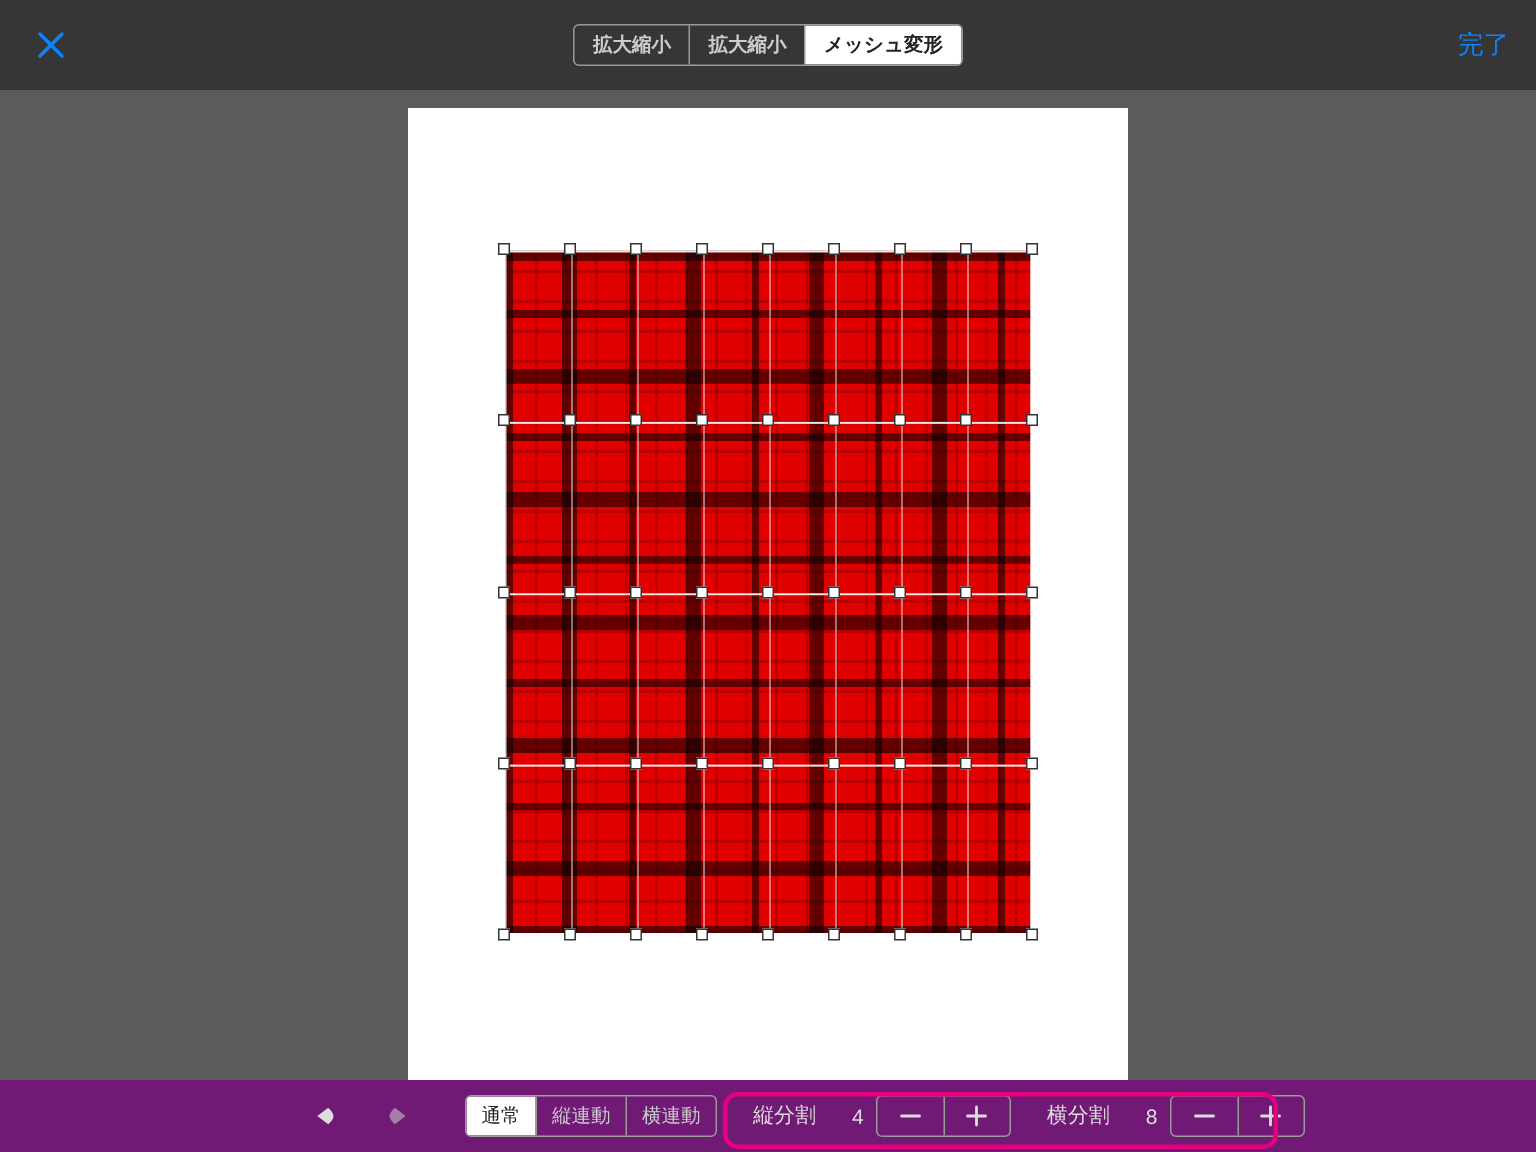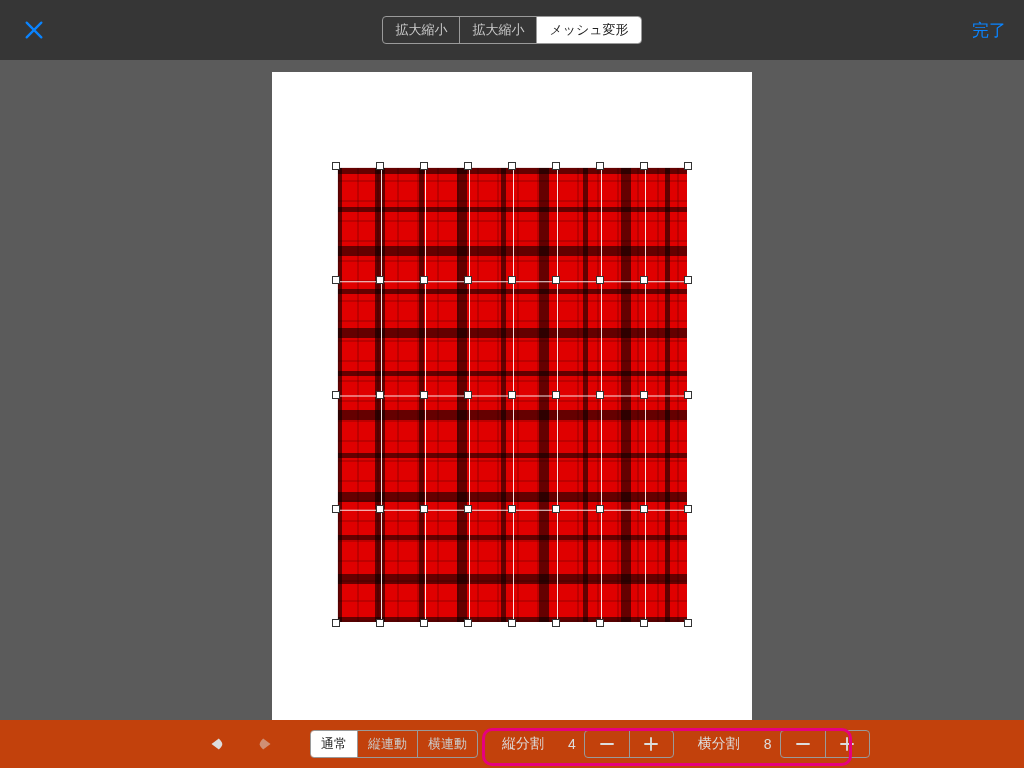--- a/index.html
+++ b/index.html
@@ -41,20 +41,21 @@
       color: #0a84ff;
       font-size: 17px;
       cursor: pointer;
     }
     .mode-tabs {
       display: flex;
       border: 1px solid #9a9a9a;
       border-radius: 4px;
       overflow: hidden;
       height: 28px;
+      font-weight: bold;
     }
     .mode-tab {
       padding: 0 12px;
       font-size: 13px;
       display: flex;
       align-items: center;
       color: #ccc;
       background: transparent;
       border-left: 1px solid #9a9a9a;
       cursor: pointer;
@@ -144,21 +145,21 @@
       border: 1px solid #333;
       transform: translate(-50%, -50%);
       cursor: grab;
     }
 
     
     .bottom-bar {
       position: absolute;
       left: 0; right: 0; bottom: 0;
       height: 48px;
-      background: #c2410c;
+      background: #701a75;
       display: flex;
       align-items: center;
       padding: 0 10px;
       gap: 8px;
     }
     .history-btn {
       width: 34px; height: 34px;
       display: flex; align-items: center; justify-content: center;
       margin-left: 190px;
       cursor: pointer;

